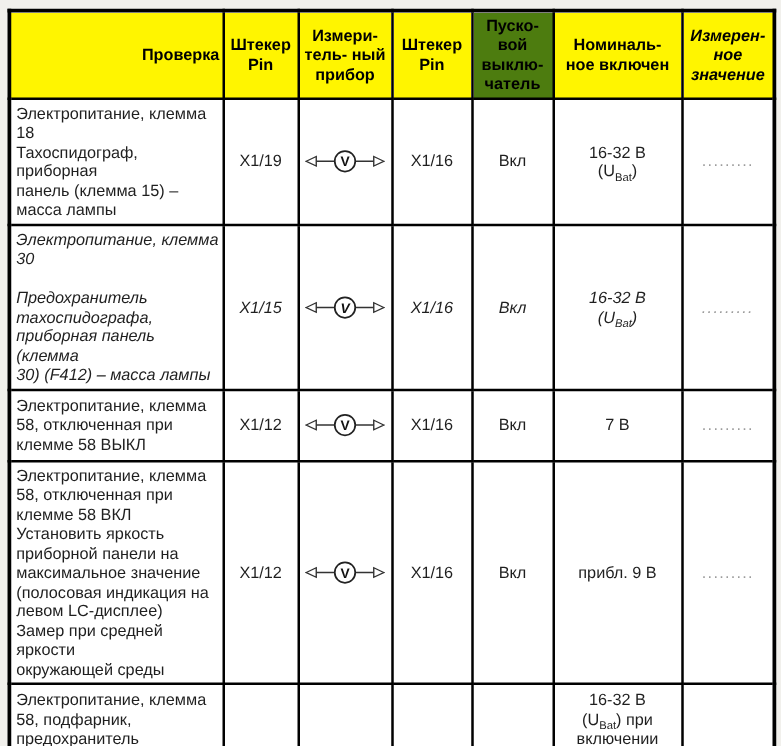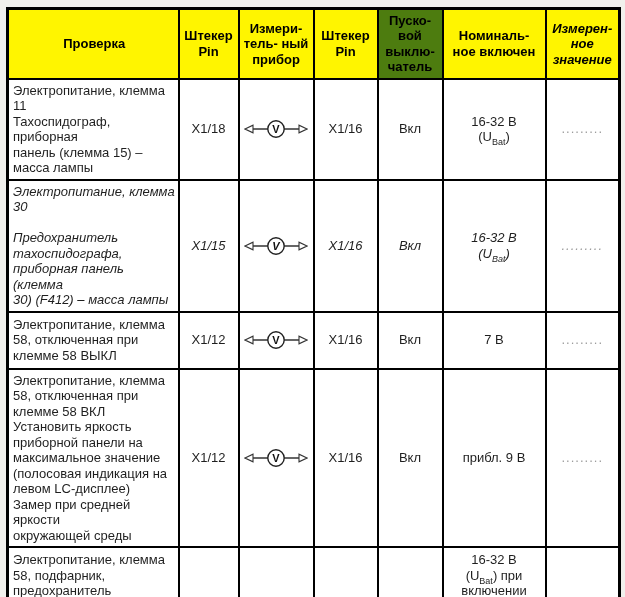--- a/index.html
+++ b/index.html
@@ -29,21 +29,21 @@
     color: #000000;
     font-size: 13px;
     font-weight: bold;
     text-align: center;
     vertical-align: middle;
     white-space: pre-line;
     line-height: 15.5px;
     padding: 2px;
   }
   .check-table th.col-check {
-    text-align: center;
+    text-align: right;
     padding-left: 4px;
   }
   .check-table td {
     font-size: 13px;
     color: #1f1f1f;
     text-align: center;
     vertical-align: middle;
     line-height: 15.5px;
     padding: 2px;
   }
@@ -106,25 +106,25 @@
 чатель</th>
         <th style="background: rgb(255, 245, 0);">Номиналь-
 ное включен</th>
         <th style="background: rgb(255, 245, 0); font-style: italic;">Измерен-
 ное
 значение</th>
       </tr>
     </thead>
     <tbody id="table-body">
         <tr>
-          <td class="cell-check">Электропитание, клемма 11
+          <td class="cell-check">Электропитание, клемма 18
 Тахоспидограф, приборная
 панель (клемма 15) –
 масса лампы</td>
-          <td>X1/18</td>
+          <td>X1/19</td>
           <td><svg width="64" height="22" viewBox="0 0 64 22" class="meter-wrap">
               <line x1="7" y1="11" x2="57" y2="11" stroke="#333" stroke-width="1.3"></line>
               <polygon points="1,11 9,7.2 9,14.8" fill="#ffffff" stroke="#333" stroke-width="1.1"></polygon>
               <polygon points="63,11 55,7.2 55,14.8" fill="#ffffff" stroke="#333" stroke-width="1.1"></polygon>
               <circle cx="32" cy="11" r="8.2" fill="#ffffff" stroke="#222" stroke-width="1.4"></circle>
               <text x="32" y="15" text-anchor="middle" font-size="11" font-weight="bold" fill="#111" font-family="&quot;Liberation Sans&quot;, sans-serif">V</text>
             </svg></td>
           <td>X1/16</td>
           <td>Вкл</td>
           <td class="cell-nominal">16-32 В

